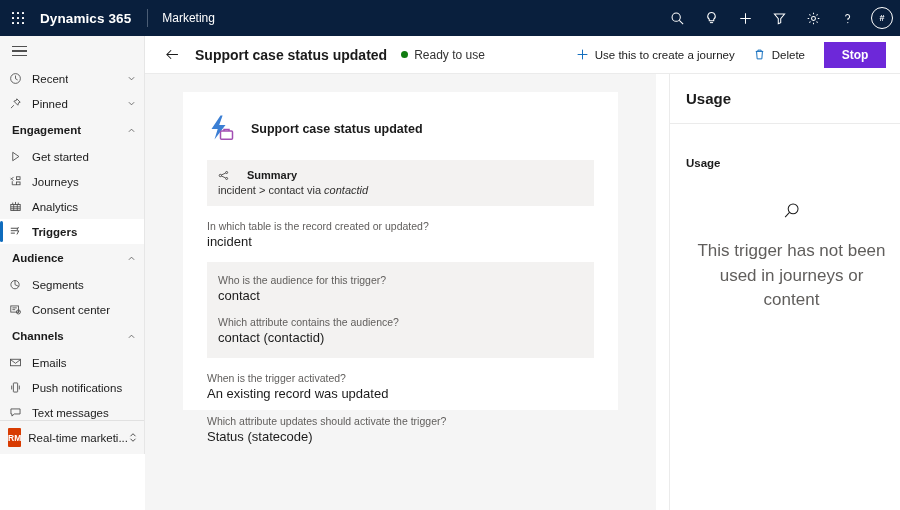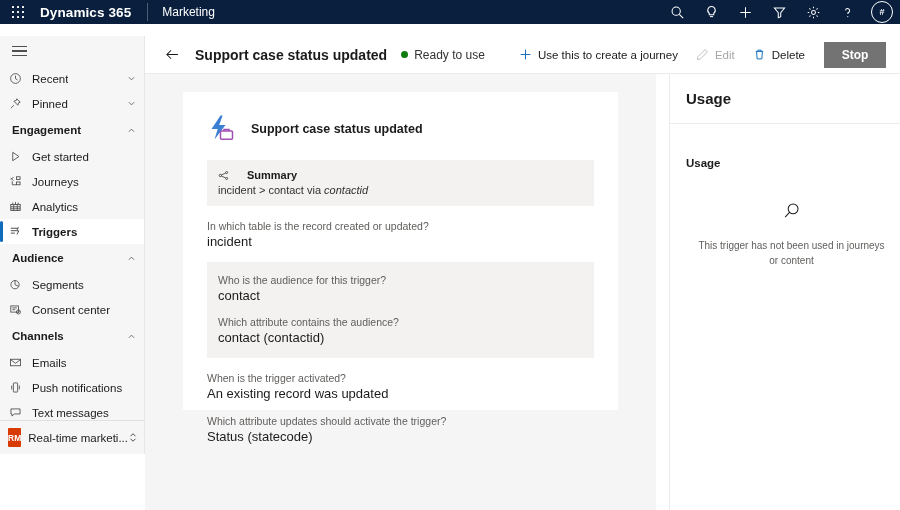--- a/index.html
+++ b/index.html
@@ -8,21 +8,21 @@
     width: 900px; height: 510px;
     overflow: hidden;
     background: #ffffff;
     font-family: "Liberation Sans", sans-serif;
     -webkit-font-smoothing: antialiased;
   }
 
   
   .topbar {
     position: absolute; top: 0; left: 0;
-    width: 900px; height: 24px;
+    width: 900px; height: 36px;
     background: #091f3d;
     display: flex; align-items: center;
   }
   .waffle {
     width: 36px; height: 36px;
     display: flex; align-items: center; justify-content: center;
     cursor: pointer;
   }
   .waffle-grid {
     width: 12px; height: 12px;
@@ -148,21 +148,21 @@
   .cmd-actions { margin-left: auto; display: flex; align-items: center; height: 38px; padding-right: 14px; }
   .cmd-btn {
     display: flex; align-items: center; height: 38px; padding: 0 9px;
     font-size: 11.5px; color: #1b1b1b; cursor: pointer; white-space: nowrap;
   }
   .cmd-btn .ci { display: flex; margin-right: 6px; color: #0f6cbd; }
   .cmd-btn.disabled { color: #a6a6a6; cursor: default; }
   .cmd-btn.disabled .ci { color: #bdbdbd; }
   .stop-btn {
     margin-left: 10px;
-    background: #737373; color: #ffffff;
+    background: #6d28d9; color: #ffffff;
     font-size: 12px; font-weight: bold;
     height: 26px; width: 62px;
     display: flex; align-items: center; justify-content: center;
     cursor: pointer;
   }
 
   
   .main {
     position: absolute; top: 74px; left: 145px;
     width: 511px; height: 436px;
@@ -214,21 +214,21 @@
     border-bottom: 1px solid #ebebeb;
   }
   .usage-sub {
     margin: 33px 0 0 16px;
     font-size: 11.5px; font-weight: bold; color: #1b1b1b;
   }
   .usage-empty {
     margin-top: 30px; text-align: center; padding: 0 24px;
   }
   .usage-empty .mag { display: flex; justify-content: center; margin-bottom: 14px; }
-  .usage-empty .msg { font-size: 10px; color: #605e5c; line-height: 1.45; }
+  .usage-empty .msg { font-size: 17px; color: #605e5c; line-height: 1.45; }
 </style>
 </head>
 <body>
 
 <div class="topbar">
   <div class="waffle">
     <div class="waffle-grid">
       <i></i>
         <i></i>
         <i></i>
@@ -484,28 +484,20 @@
     <div class="cmd-btn">
       <span class="ci">
         <svg width="13" height="13" viewBox="0 0 16 16" stroke="currentColor" stroke-width="1.2">
           <line x1="8" y1="2" x2="8" y2="14"></line>
             <line x1="2" y1="8" x2="14" y2="8"></line>
         </svg>
       </span>
       <span>Use this to create a journey</span>
     </div>
 
-    <div class="cmd-btn disabled">
-      <span class="ci">
-        <svg width="13" height="13" viewBox="0 0 16 16" fill="none" stroke="currentColor" stroke-width="1.2">
-          <path d="M11.2 1.9l2.9 2.9L5.3 13.6l-3.6.7.7-3.6z"></path>
-        </svg>
-      </span>
-      <span>Edit</span>
-    </div>
 
     <div class="cmd-btn">
       <span class="ci">
         <svg width="13" height="13" viewBox="0 0 16 16" fill="none" stroke="currentColor" stroke-width="1.2">
           <path d="M3.4 4.2h9.2M6 4.2V2.6h4v1.6"></path>
           <path d="M4.4 4.2l.7 9.2h5.8l.7-9.2"></path>
         </svg>
       </span>
       <span>Delete</span>
     </div>

